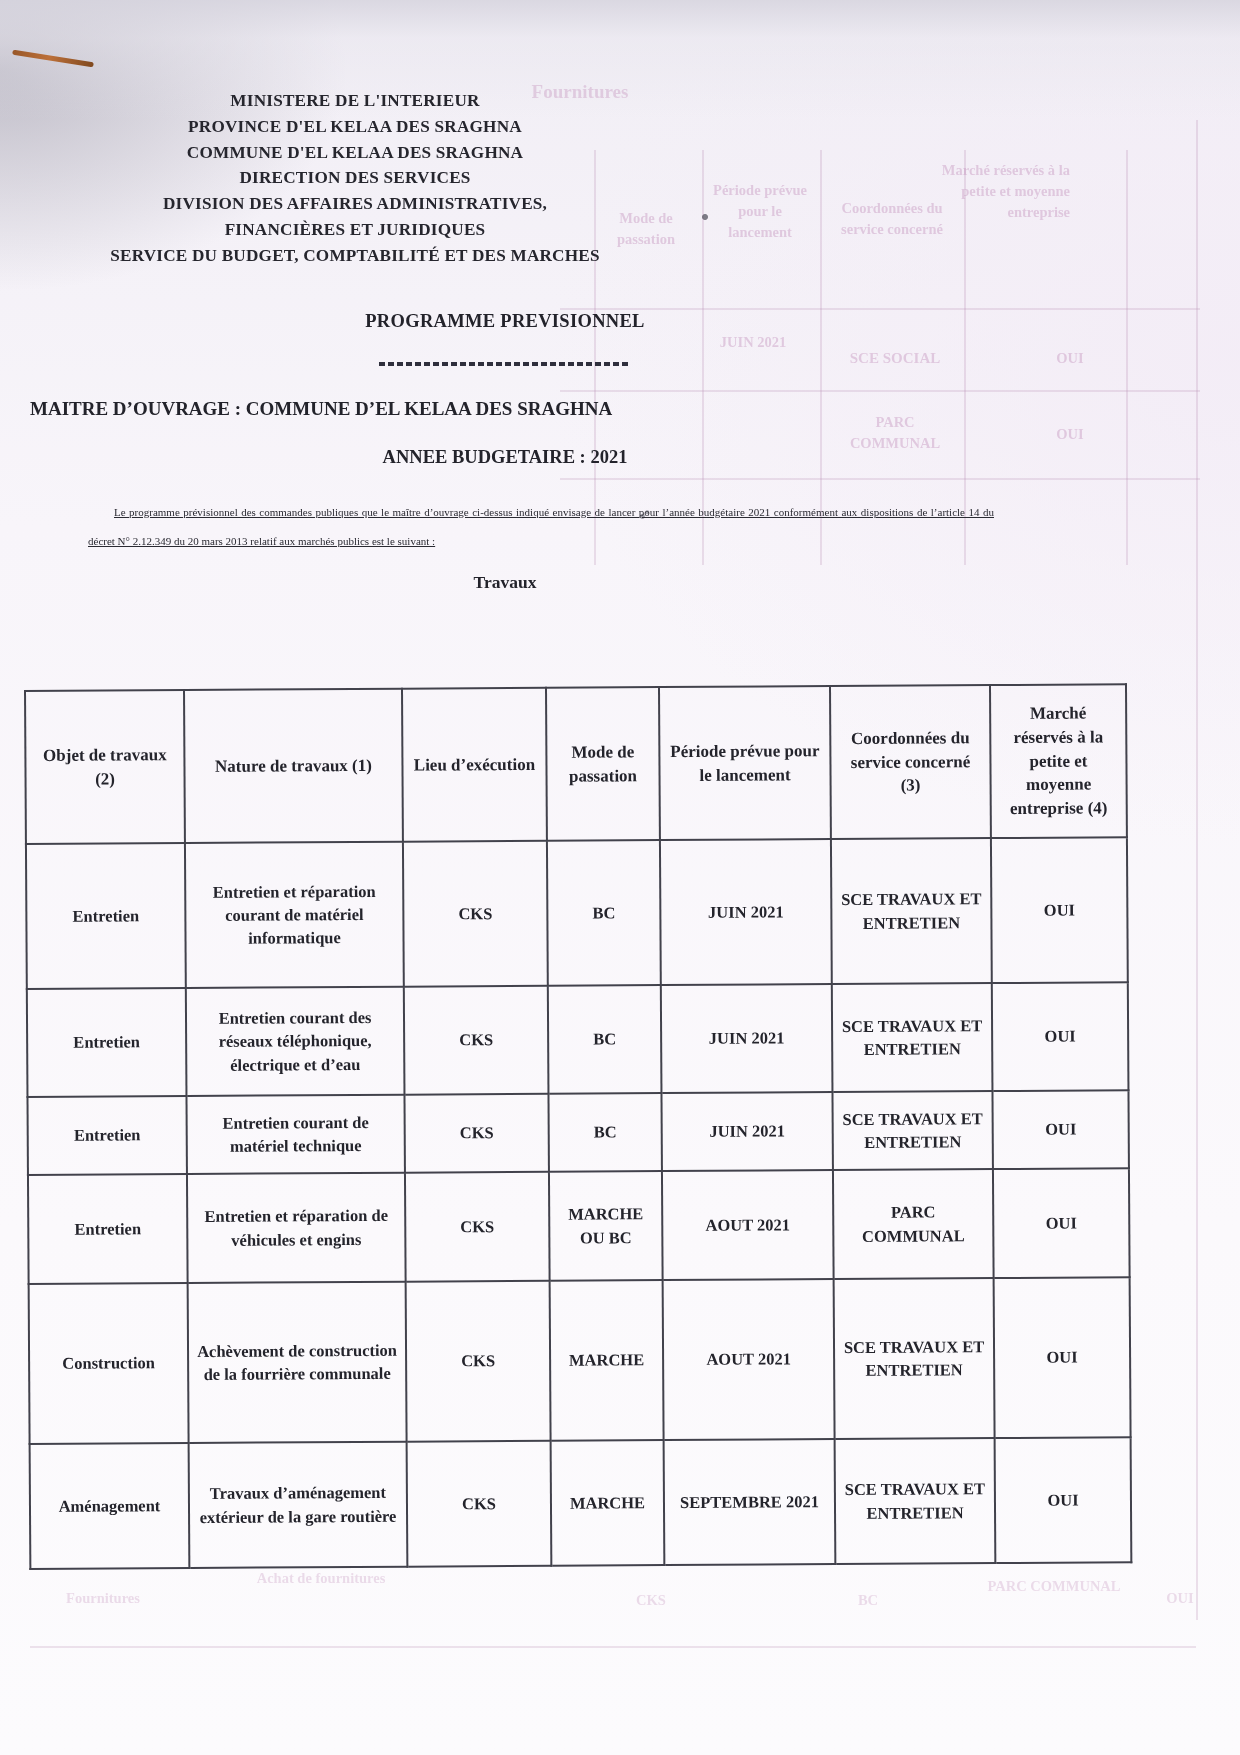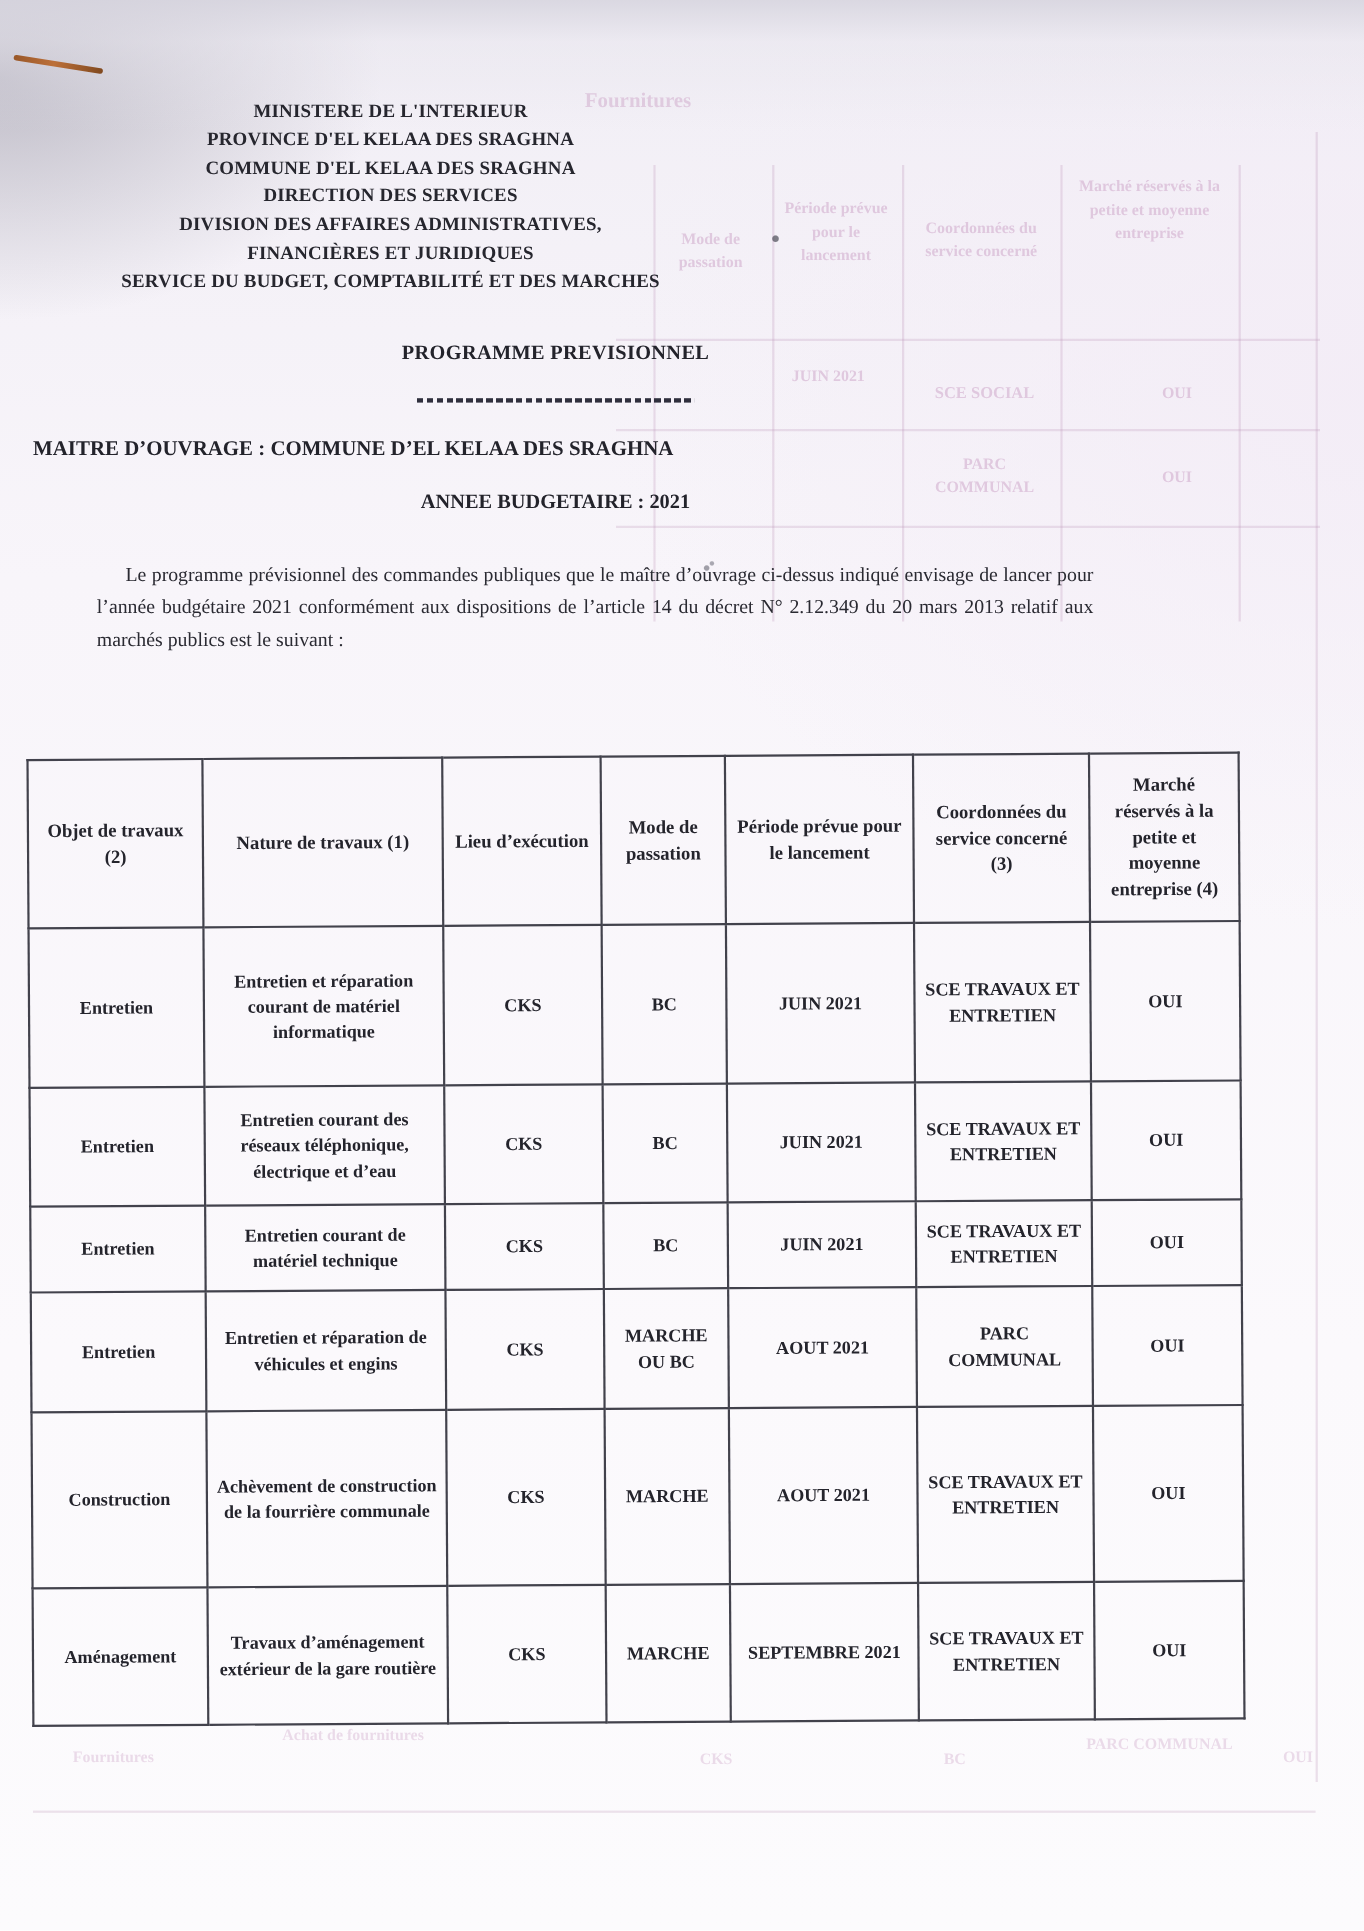--- a/index.html
+++ b/index.html
@@ -22,21 +22,21 @@
     background:radial-gradient(circle at 50% 50%, #4a4a55 0 2.5px, transparent 3.5px);}
   
   .ghost{position:absolute;color:#c493bd;opacity:.42;filter:blur(.5px);
     font-weight:bold;text-align:center;line-height:1.45;font-size:14.5px;}
   .gvl{position:absolute;width:2px;background:rgba(190,150,185,.28);}
   .ghl{position:absolute;height:2px;background:rgba(190,150,185,.26);}
   .gt-fournitures-top{left:500px;top:78px;width:160px;font-size:19px;opacity:.38;}
   .gt-col-mode{left:596px;top:208px;width:100px;}
   .gt-col-periode{left:708px;top:180px;width:104px;}
   .gt-col-coord{left:826px;top:198px;width:132px;}
-  .gt-col-marche{left:972px;top:160px;width:146px;}
+  .gt-col-marche{left:924px;top:160px;width:146px;text-align:right;}
   .gt-juin{left:716px;top:332px;width:74px;}
   .gt-sce-social{left:830px;top:348px;width:130px;font-size:15px;}
   .gt-oui1{left:1038px;top:348px;width:64px;}
   .gt-parc{left:830px;top:412px;width:130px;}
   .gt-oui2{left:1038px;top:424px;width:64px;}
   .gt-row-fournitures{left:38px;top:1588px;width:130px;opacity:.3;}
   .gt-row-achat{left:236px;top:1568px;width:170px;opacity:.3;}
   .gt-row-cks{left:616px;top:1590px;width:70px;opacity:.3;}
   .gt-row-bc{left:846px;top:1590px;width:44px;opacity:.3;}
   .gt-row-parc{left:984px;top:1576px;width:140px;opacity:.3;}
@@ -44,22 +44,22 @@
   
   .content{position:absolute;left:30px;top:88px;width:950px;}
   .letterhead{width:600px;margin-left:25px;text-align:center;font-weight:bold;
     font-size:17.2px;line-height:25.8px;letter-spacing:.2px;color:#26262e;}
   .letterhead span{display:block;}
   .t-program{margin-top:42px;text-align:center;font-weight:bold;font-size:18.5px;letter-spacing:.3px;}
   .sep{width:252px;height:4px;margin:30px auto 0 auto;
     background:repeating-linear-gradient(90deg,#2f2f3d 0 6px,transparent 6px 9px);}
   .t-owner{margin-top:32px;text-align:left;font-weight:bold;font-size:19px;}
   .t-year{margin-top:27px;text-align:center;font-weight:bold;font-size:18.5px;}
-  .intro{margin-top:40px;margin-left:58px;width:906px;font-size:18px;line-height:29.5px;
-    text-indent:26px;text-align:justify;color:#2a2a32;}
+  .intro{margin-top:30px;margin-left:58px;width:906px;font-size:11px;line-height:29.5px;
+    text-indent:26px;text-align:justify;color:#2a2a32;text-decoration:underline;}
   .t-travaux{margin-top:15px;text-align:center;font-weight:bold;font-size:17.5px;}
   
   .tbl-wrap{position:absolute;left:24px;top:690px;transform:rotate(-.35deg);transform-origin:0 0;}
   table{border-collapse:collapse;table-layout:fixed;width:1101px;background:transparent;}
   td,th{border:2px solid #42424c;font-weight:bold;text-align:center;vertical-align:middle;
     padding:4px 8px;font-size:16.5px;line-height:1.4;color:#24242c;overflow:hidden;}
   th{font-size:17px;}
   tr.rh{height:153px;} tr.r1{height:145px;} tr.r2{height:108px;} tr.r3{height:78px;}
   tr.r4{height:109px;} tr.r5{height:160px;} tr.r6{height:125px;}
 </style>
@@ -112,20 +112,21 @@
       <span>SERVICE  DU BUDGET, COMPTABILITÉ  ET DES MARCHES</span>
     </div>
 
     <div class="t-program">PROGRAMME PREVISIONNEL</div>
     <div class="sep"></div>
     <div class="t-owner">MAITRE D’OUVRAGE : COMMUNE D’EL KELAA DES SRAGHNA</div>
     <div class="t-year">ANNEE BUDGETAIRE : 2021</div>
 
     <p class="intro">Le programme prévisionnel des commandes publiques  que le maître d’ouvrage ci-dessus indiqué envisage de lancer pour l’année budgétaire 2021 conformément aux dispositions de l’article 14 du décret N° 2.12.349 du 20 mars 2013  relatif aux marchés publics est le suivant :</p>
 
+    <div class="t-travaux">Travaux</div>
   </div>
 
   <div class="tbl-wrap">
     <table>
       <colgroup>
         <col style="width:159px">
           <col style="width:218px">
           <col style="width:144px">
         <col style="width:113px">
           <col style="width:171px">

